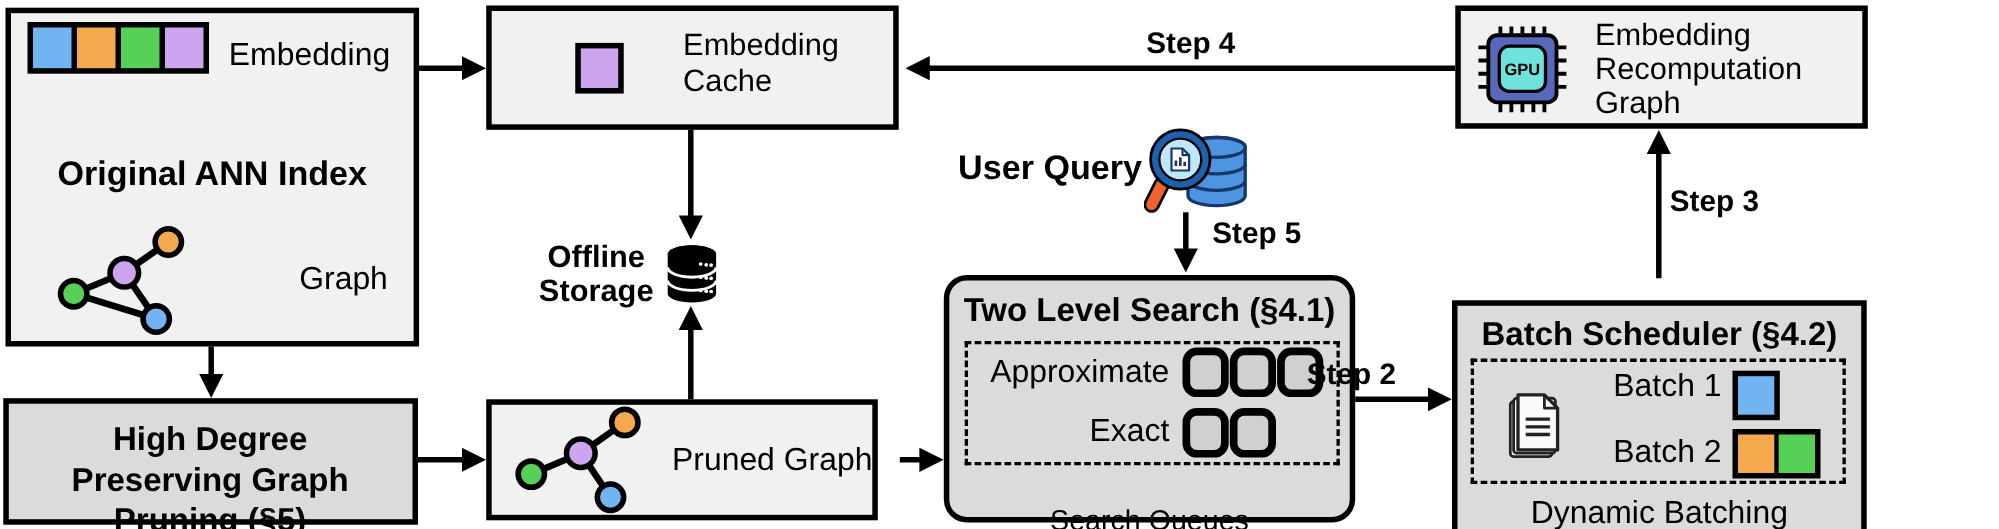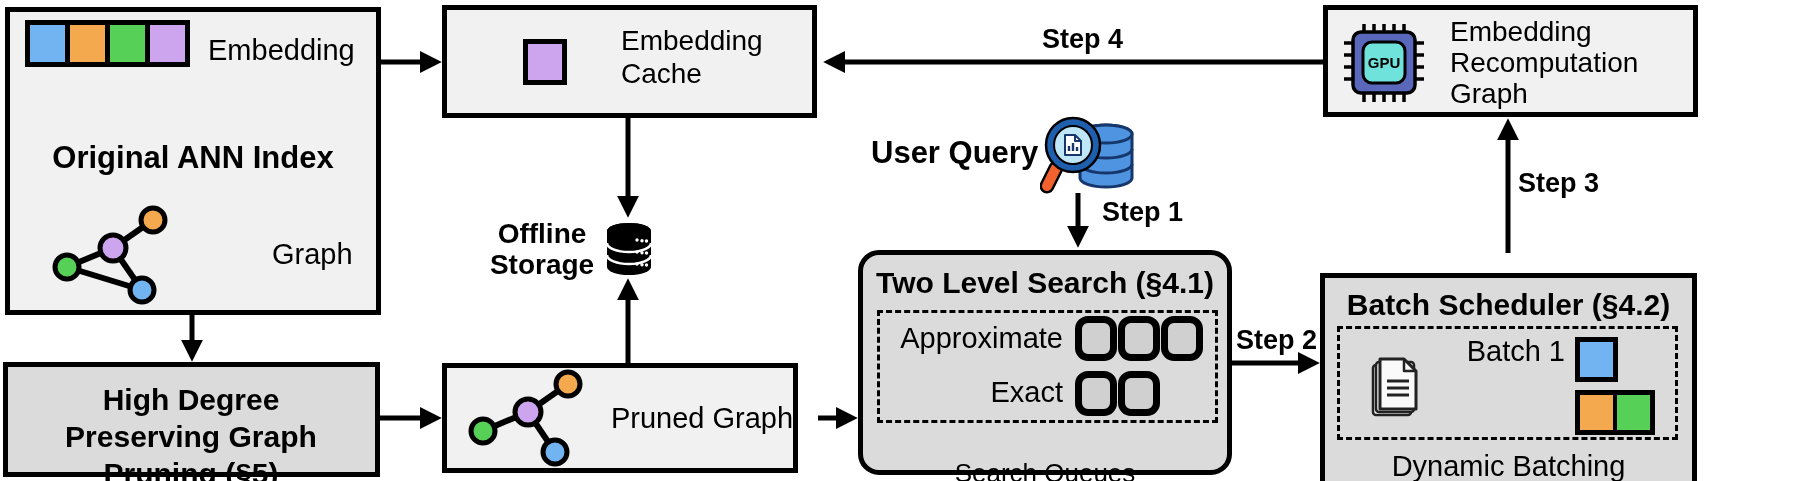--- a/index.html
+++ b/index.html
@@ -154,20 +154,21 @@
       <path d="M12,6 H36 L48,18 V56 H12 Z" fill="#fafafa" stroke="#222" stroke-width="3" stroke-linejoin="round"></path>
       <path d="M36,6 V18 H48" fill="none" stroke="#222" stroke-width="2.5" stroke-linejoin="round"></path>
       <line x1="19" y1="28" x2="41" y2="28" stroke="#222" stroke-width="3"></line>
       <line x1="19" y1="35" x2="41" y2="35" stroke="#222" stroke-width="3"></line>
       <line x1="19" y1="42" x2="41" y2="42" stroke="#222" stroke-width="3"></line>
     </svg>
     <div class="abs" style="left:120px;top:57px;width:120px;font-size:29px;text-align:right;">Batch 1</div>
     <div class="abs batch-squares" style="left:250px;top:59px;">
         <div class="cell" style="background: rgb(114, 180, 241);"></div>
       </div>
+    <div class="abs" style="left:120px;top:117px;width:120px;font-size:29px;text-align:right;">Batch 2</div>
     <div class="abs batch-squares" style="left:250px;top:112px;">
         <div class="cell" style="background: rgb(245, 169, 79);"></div>
         <div class="cell" style="background: rgb(87, 208, 87);"></div>
       </div>
     <div class="abs ctr" style="left:0;top:172px;width:100%;font-size:29px;">Dynamic Batching</div>
   </div>
 
   <div class="box gray" style="left:3px;top:362px;width:377px;height:115px;">
     <div class="abs ctr b" style="left:13px;top:14px;width:340px;font-size:30px;line-height:37px;">High Degree Preserving Graph Pruning (§5)</div>
   </div>
@@ -202,18 +203,18 @@
       <path d="M818,418 H849" marker-end="url(#ah)"></path>
       <path d="M628,363 V287" marker-end="url(#ah)"></path>
       <path d="M628,118 V209" marker-end="url(#ah)"></path>
       <path d="M1078,193 V239" marker-end="url(#ah)"></path>
       <path d="M1232,363 H1311" marker-end="url(#ah)"></path>
       <path d="M1508,253 V127" marker-end="url(#ah)"></path>
       <path d="M1323,62 H832" marker-end="url(#ah)"></path>
     </g>
   </svg>
 
-  <div class="steplbl" style="left:1102px;top:197px;">Step 1</div>
-  <div class="steplbl" style="left:1236px;top:325px;">Step 2</div>
+  <div class="steplbl" style="left:1102px;top:197px;">Step 5</div>
+  <div class="steplbl" style="left:1188px;top:325px;">Step 2</div>
   <div class="steplbl" style="left:1518px;top:168px;">Step 3</div>
   <div class="steplbl" style="left:1042px;top:24px;">Step 4</div>
 
 </div>
 
 </body></html>

